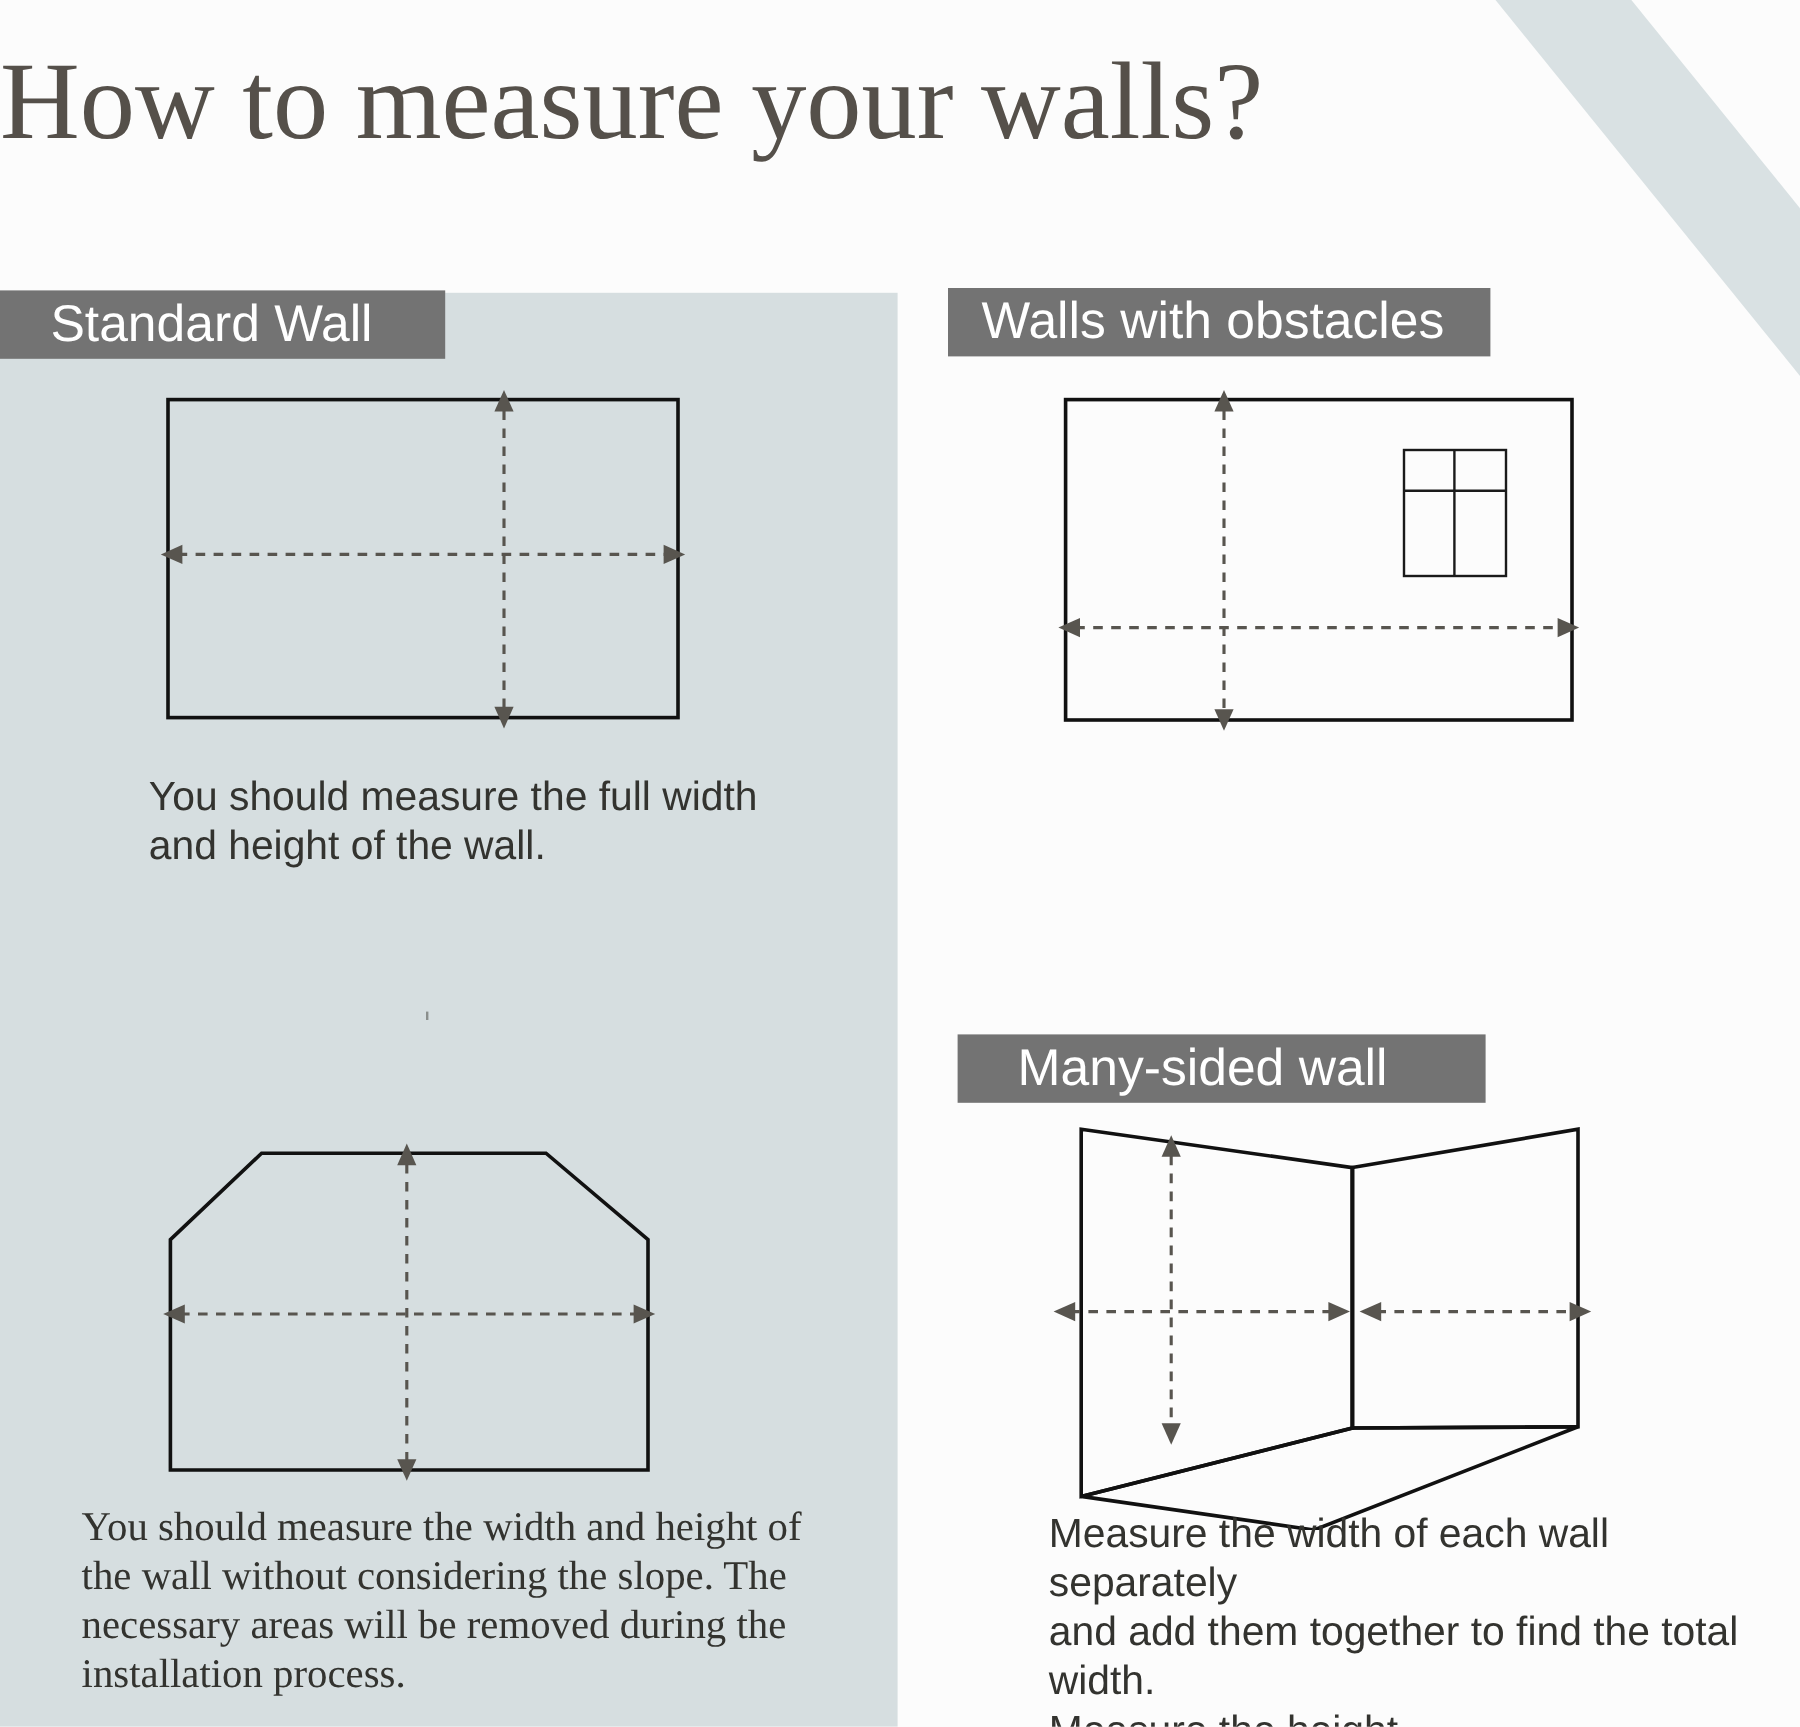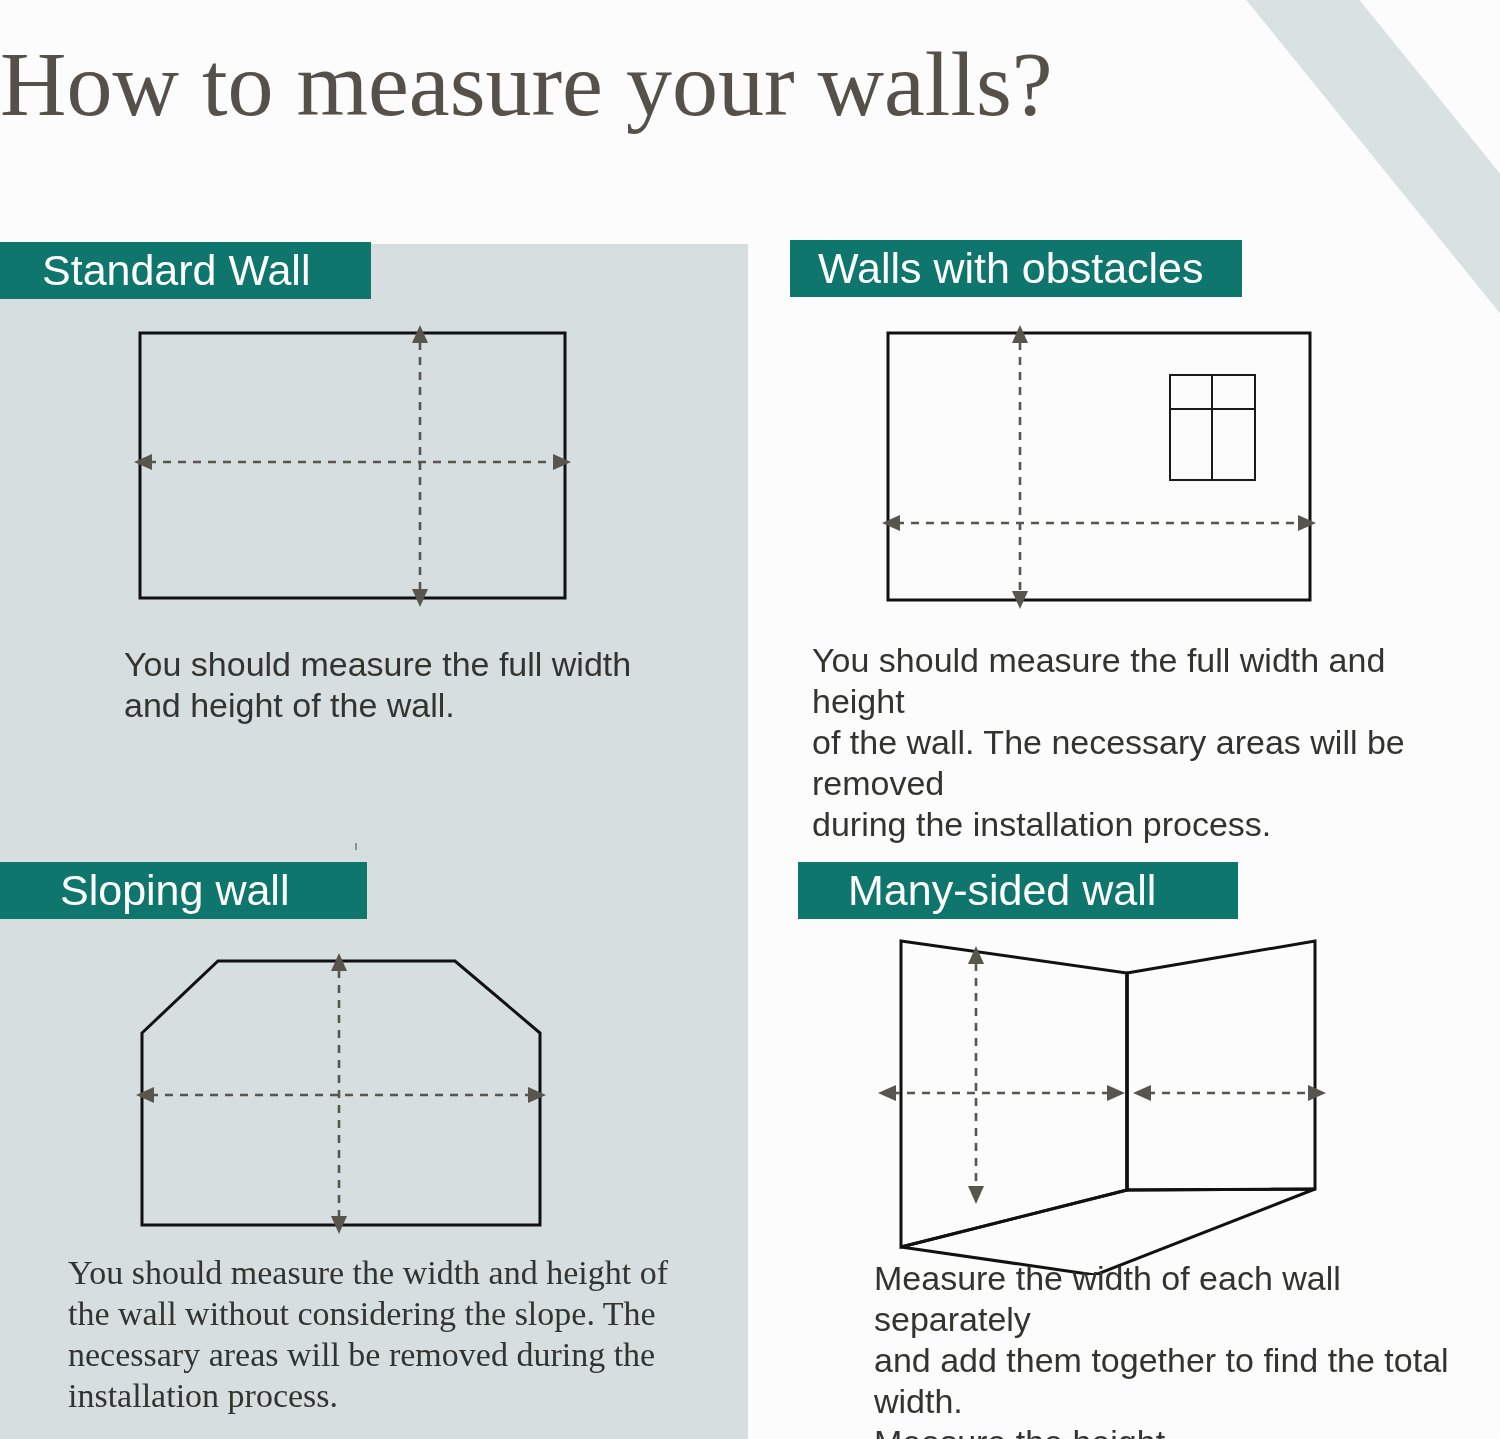--- a/index.html
+++ b/index.html
@@ -41,21 +41,21 @@
     font-size:92px;
     line-height:1.05;
     color:#55504a;
     letter-spacing:0px;
     white-space:nowrap;
   }
 
   
   .banner{
     position:absolute;
-    background:#0f766e;
+    background:#737373;
     color:#ffffff;
     font-family:"Liberation Sans", sans-serif;
     font-size:43px;
     line-height:57px;
     height:57px;
     white-space:nowrap;
     overflow:hidden;
   }
   .banner .btxt{display:block;}
 
@@ -149,29 +149,23 @@
       <line class="dash-line" x1="46" y1="213" x2="453" y2="213"></line>
       <polygon class="arrow-fill" points="32,213 50,205 50,221"></polygon>
       <polygon class="arrow-fill" points="466,213 448,205 448,221"></polygon>
 
       <line class="dash-line" x1="170" y1="32" x2="170" y2="282"></line>
       <polygon class="arrow-fill" points="170,15 162,33 178,33"></polygon>
       <polygon class="arrow-fill" points="170,299 162,281 178,281"></polygon>
     </svg>
   </div>
 
-  <div class="para" id="para-obstacles">You should measure the full width and height
-of the wall. The necessary areas will be removed
-during the installation process.</div>
 
   <div class="stray-tick"></div>
 
-  <div class="banner" id="banner-sloping">
-    <span class="btxt">Sloping wall</span>
-  </div>
 
   <div class="diagram" id="dia-sloping">
     <svg width="560" height="330" viewBox="0 0 560 330" xmlns="http://www.w3.org/2000/svg">
 
       <polygon class="solid-line" points="42,108 118,36 355,36 440,108 440,300 42,300"></polygon>
 
       <line class="dash-line" x1="50" y1="170" x2="432" y2="170"></line>
       <polygon class="arrow-fill" points="36,170 54,162 54,178"></polygon>
       <polygon class="arrow-fill" points="446,170 428,162 428,178"></polygon>
 

